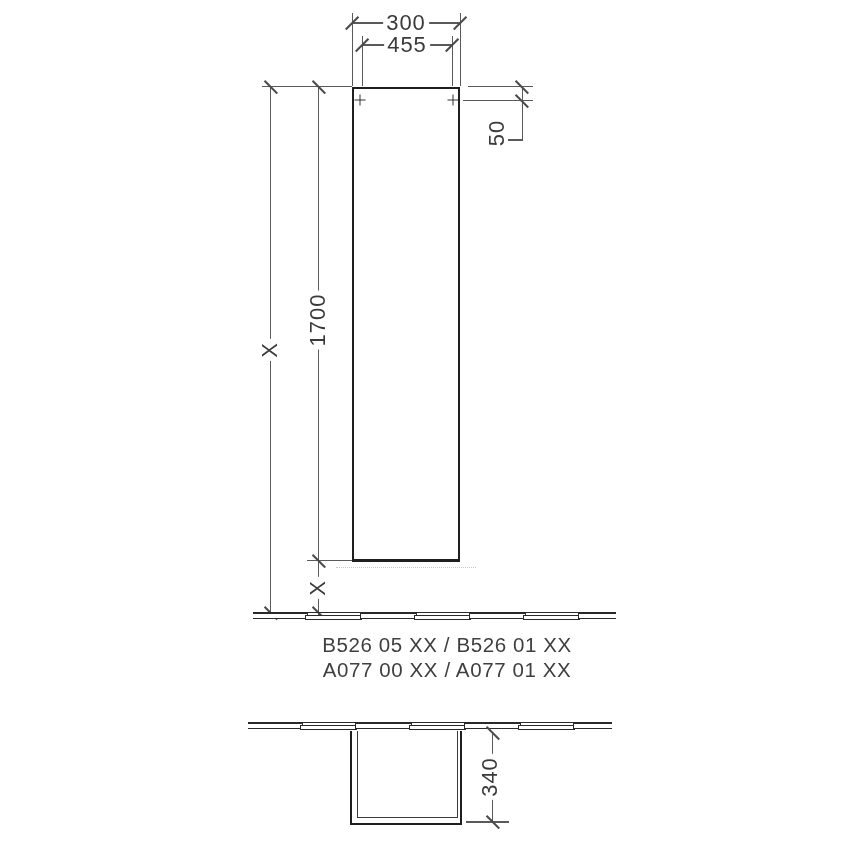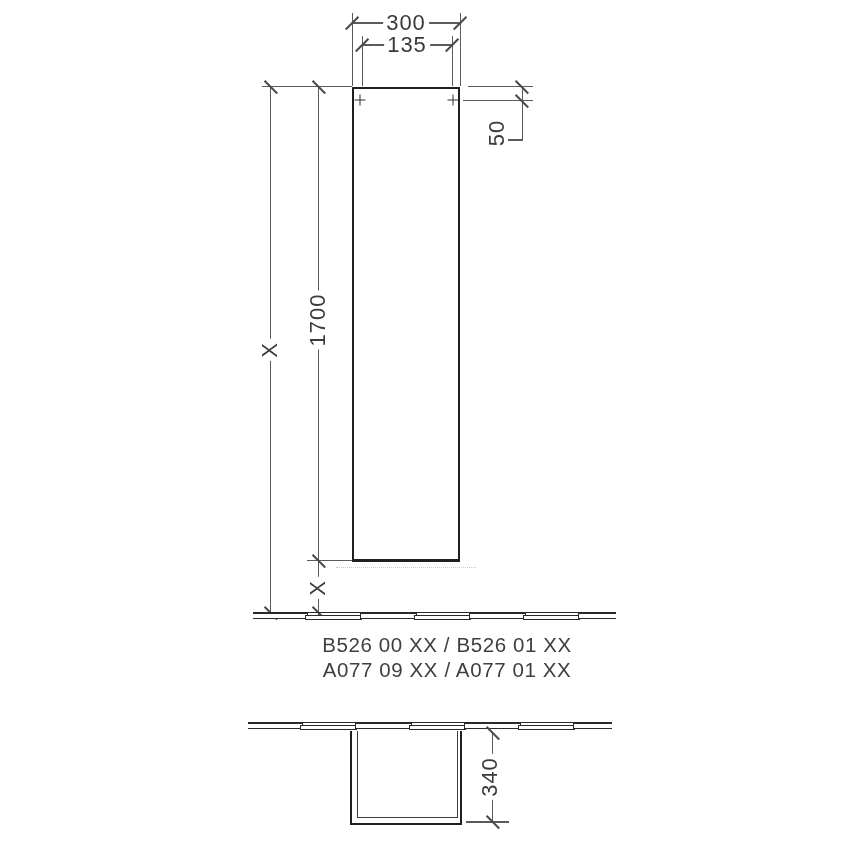--- a/index.html
+++ b/index.html
@@ -60,21 +60,21 @@
     <div class="h" style="left:362px;top:44.4px;width:90px;"></div>
     <div class="v" style="left:352px;top:13px;height:73px;"></div>
     <div class="v" style="left:459.7px;top:13px;height:73px;"></div>
     <div class="v" style="left:362px;top:36px;height:50px;"></div>
     <div class="v" style="left:452px;top:36px;height:50px;"></div>
     <div class="tick" style="left:352px;top:23px;"></div>
     <div class="tick" style="left:460px;top:23px;"></div>
     <div class="tick" style="left:362px;top:45px;"></div>
     <div class="tick" style="left:452px;top:45px;"></div>
     <div class="dim-label" style="left:406px;top:23px;">300</div>
-    <div class="dim-label" style="left:407px;top:45px;">135</div>
+    <div class="dim-label" style="left:407px;top:45px;">455</div>
 
     <div class="h" style="left:468px;top:86px;width:65px;"></div>
     <div class="h" style="left:463px;top:100px;width:70px;"></div>
     <div class="v" style="left:522px;top:86px;height:54px;"></div>
     <div class="h" style="left:504px;top:139.3px;width:19px;"></div>
     <div class="tick bs" style="left:522px;top:86.5px;"></div>
     <div class="tick bs" style="left:522px;top:100.5px;"></div>
     <div class="dim-label rot" style="left:497px;top:133px;">50</div>
 
     <div class="h" style="left:262px;top:86px;width:90px;"></div>
@@ -96,22 +96,22 @@
       <div class="plank"></div>
       <div class="plank lo"></div>
       <div class="plank"></div>
       <div class="plank lo"></div>
       <div class="plank"></div>
       <div class="plank lo"></div>
       <div class="plank"></div>
     </div>
 
   <div class="codes">
-    <div>B526 00 XX / B526 01 XX</div>
-    <div>A077 09 XX / A077 01 XX</div>
+    <div>B526 05 XX / B526 01 XX</div>
+    <div>A077 00 XX / A077 01 XX</div>
   </div>
 
   <div>
     <div class="band" style="left:248px;top:722px;width:364px;">
         <div class="plank"></div>
         <div class="plank lo"></div>
         <div class="plank"></div>
         <div class="plank lo"></div>
         <div class="plank"></div>
         <div class="plank lo"></div>

